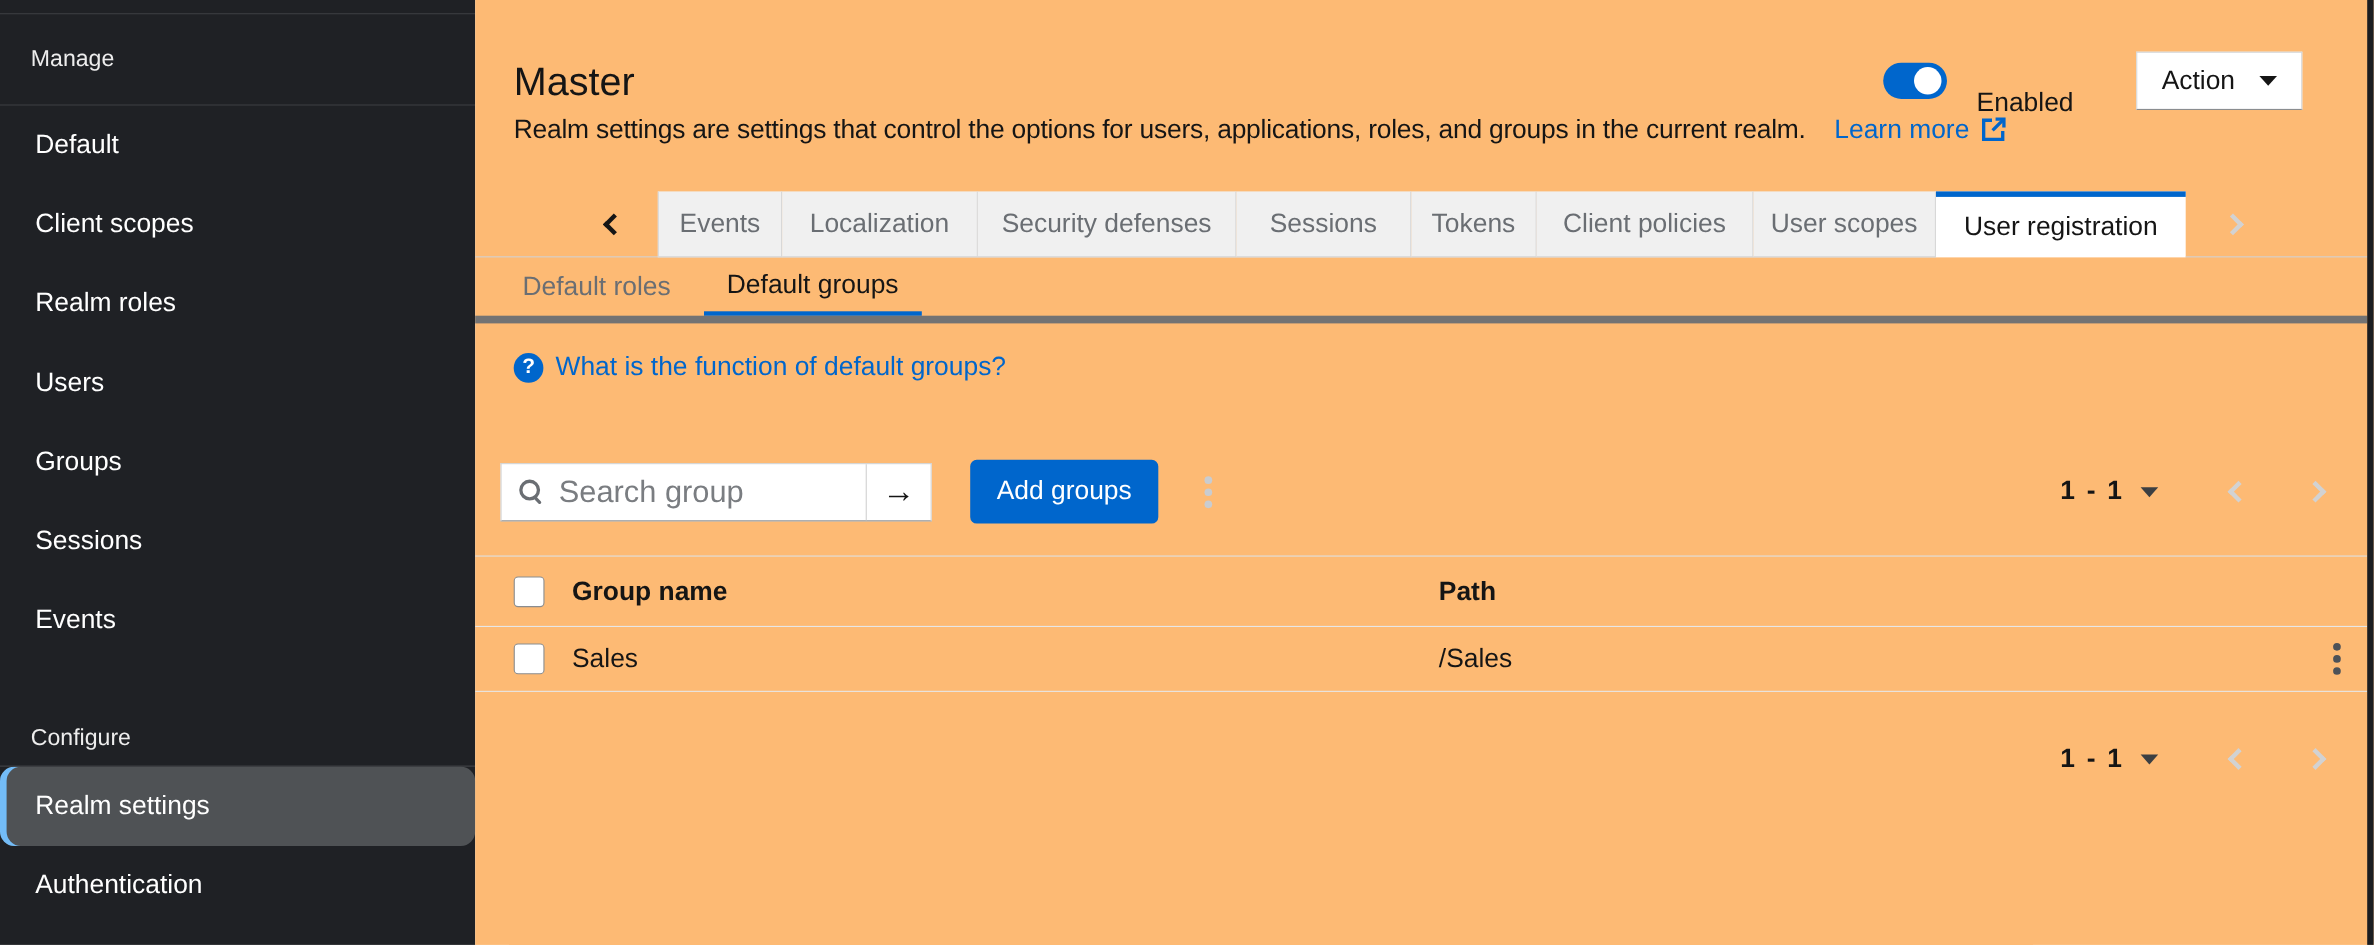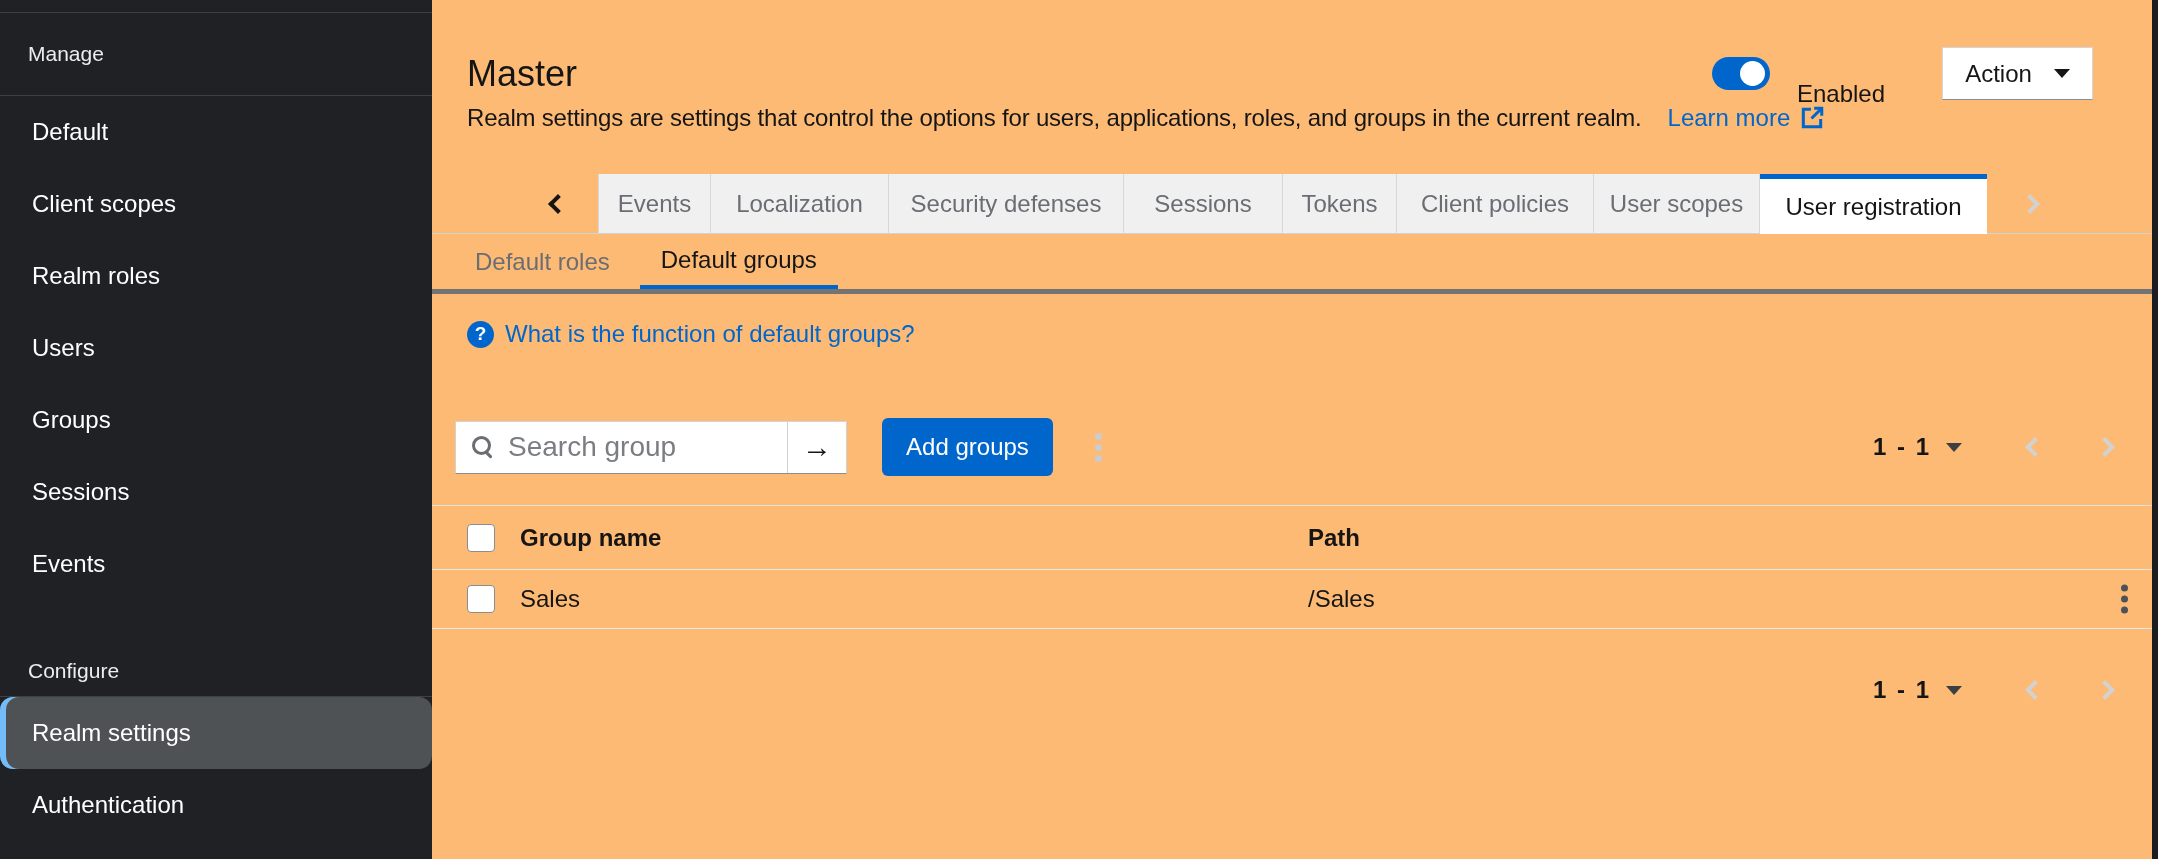--- a/index.html
+++ b/index.html
@@ -39,21 +39,21 @@
   .tab.first { border-left:1px solid #d8d8d8; }
   .tab.active { background:#fff; border-top:5px solid #0066cc; border-right:none; border-bottom:none; color:#151515; }
   .tab-filler { flex:1; border-bottom:1px solid #d2d2d2; display:flex; align-items:center; padding-left:36px; }
 
   .chev { display:inline-block; width:14px; height:14px; border-right:4px solid #d2d2d2; border-bottom:4px solid #d2d2d2; }
   .chev.left  { transform:rotate(135deg); }
   .chev.right { transform:rotate(-45deg); }
   .chev.dark  { border-color:#151515; }
 
   
-  .subtabs-row { position:absolute; left:0; right:6px; top:234px; height:60px; border-bottom:5px solid #737373; display:flex; padding-left:22px; }
+  .subtabs-row { position:absolute; left:0; right:6px; top:234px; height:60px; border-bottom:7px solid #737373; display:flex; padding-left:22px; }
   .subtab { display:flex; align-items:center; padding:0 21px; font-size:24px; color:#6a6e73; cursor:pointer; margin-right:9px; }
   .subtab.active { color:#151515; border-bottom:4px solid #0066cc; }
 
   
   .help-row { position:absolute; left:35px; top:317px; height:34px; display:flex; align-items:center; gap:11px; cursor:pointer; }
   .help-icon { width:27px; height:27px; border-radius:50%; background:#0066cc; color:#fff; font-size:19px; font-weight:700; display:flex; align-items:center; justify-content:center; }
   .help-text { color:#0066cc; font-size:24px; }
 
   
   .toolbar { position:absolute; left:23px; right:12px; top:417px; height:60px; display:flex; align-items:center; }

